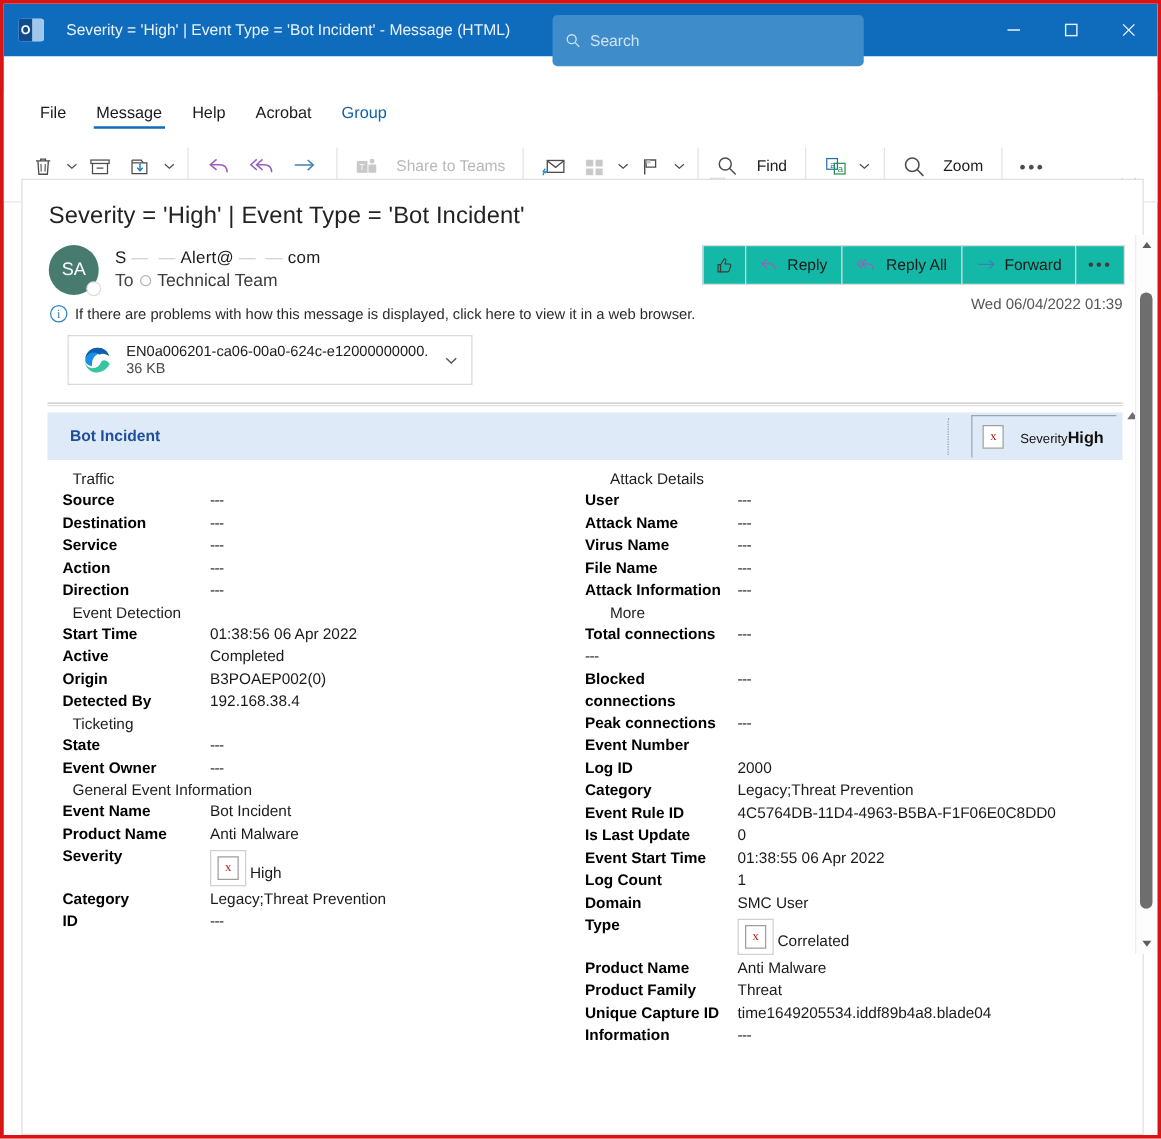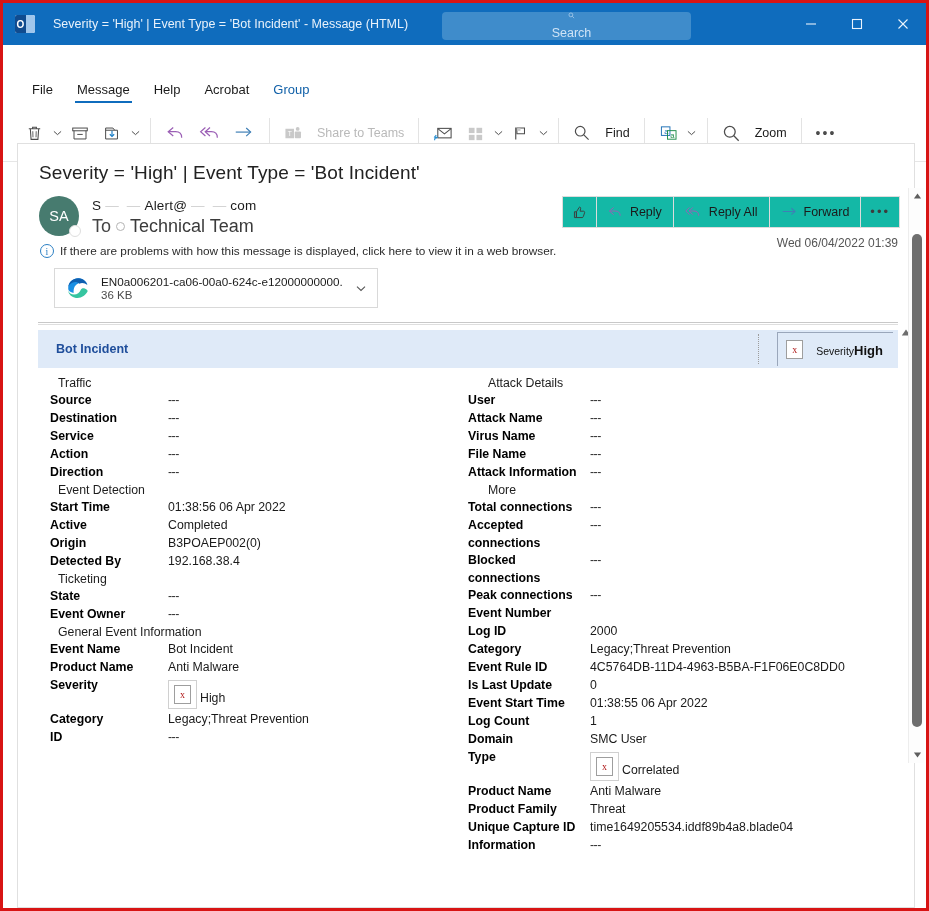--- a/index.html
+++ b/index.html
@@ -52,28 +52,27 @@
   }
   .tb-title {
     color: #e9f2fb;
     font-size: 12.5px;
     white-space: nowrap;
     margin-left: 6px;
   }
   .tb-search {
     position: absolute;
     left: 439px; top: 9px;
-    width: 249px; height: 28px;
+    width: 249px; height: 41px;
     background: #3f8ccb;
     border-radius: 4px;
     display: flex;
     align-items: center;
     padding-left: 10px;
     gap: 7px;
-    flex-direction: column;
   }
   .tb-search .sicon { width: 13px; height: 13px; display:block; }
   .tb-search .stext { color: #cfe3f6; font-size: 12.5px; }
   .tb-winbtns {
     position: absolute;
     right: 0; top: 0;
     height: 42px;
     display: flex;
   }
   .winbtn {
@@ -190,21 +189,21 @@
   }
   .sender-text { margin-left: 13px; padding-top: 2px; }
   .sender-addr {
     font-size: 13.5px; color: #1b1b1b;
     letter-spacing: 0.2px;
     filter: blur(0px);
   }
   .sender-addr .redact { color: #cfcfcf; }
   .sender-to {
     margin-top: 3px;
-    font-size: 18px; color: #3b3b3b;
+    font-size: 14px; color: #3b3b3b;
     display: flex; align-items: center; gap: 5px;
   }
   .sender-to .to-lbl { color: #444; }
   .pres-ring {
     width: 9px; height: 9px; border-radius: 50%;
     border: 1.3px solid #b4b4b4;
     display: inline-block;
   }
   .action-btns {
     position: absolute;
@@ -808,21 +807,20 @@
             <div class="fval dash">---</div>
           </div>
 
           <div class="section-head">More</div>
 
           <div class="frow">
             <div class="fkey">Total connections</div>
             <div class="fval dash">---</div>
           </div>
           <div class="frow">
-            <div class="fkey" style="line-height:17.5px;">Accepted connections</div>
             <div class="fval dash">---</div>
           </div>
           <div class="frow">
             <div class="fkey">Blocked connections</div>
             <div class="fval dash">---</div>
           </div>
           <div class="frow">
             <div class="fkey">Peak connections</div>
             <div class="fval dash">---</div>
           </div>

